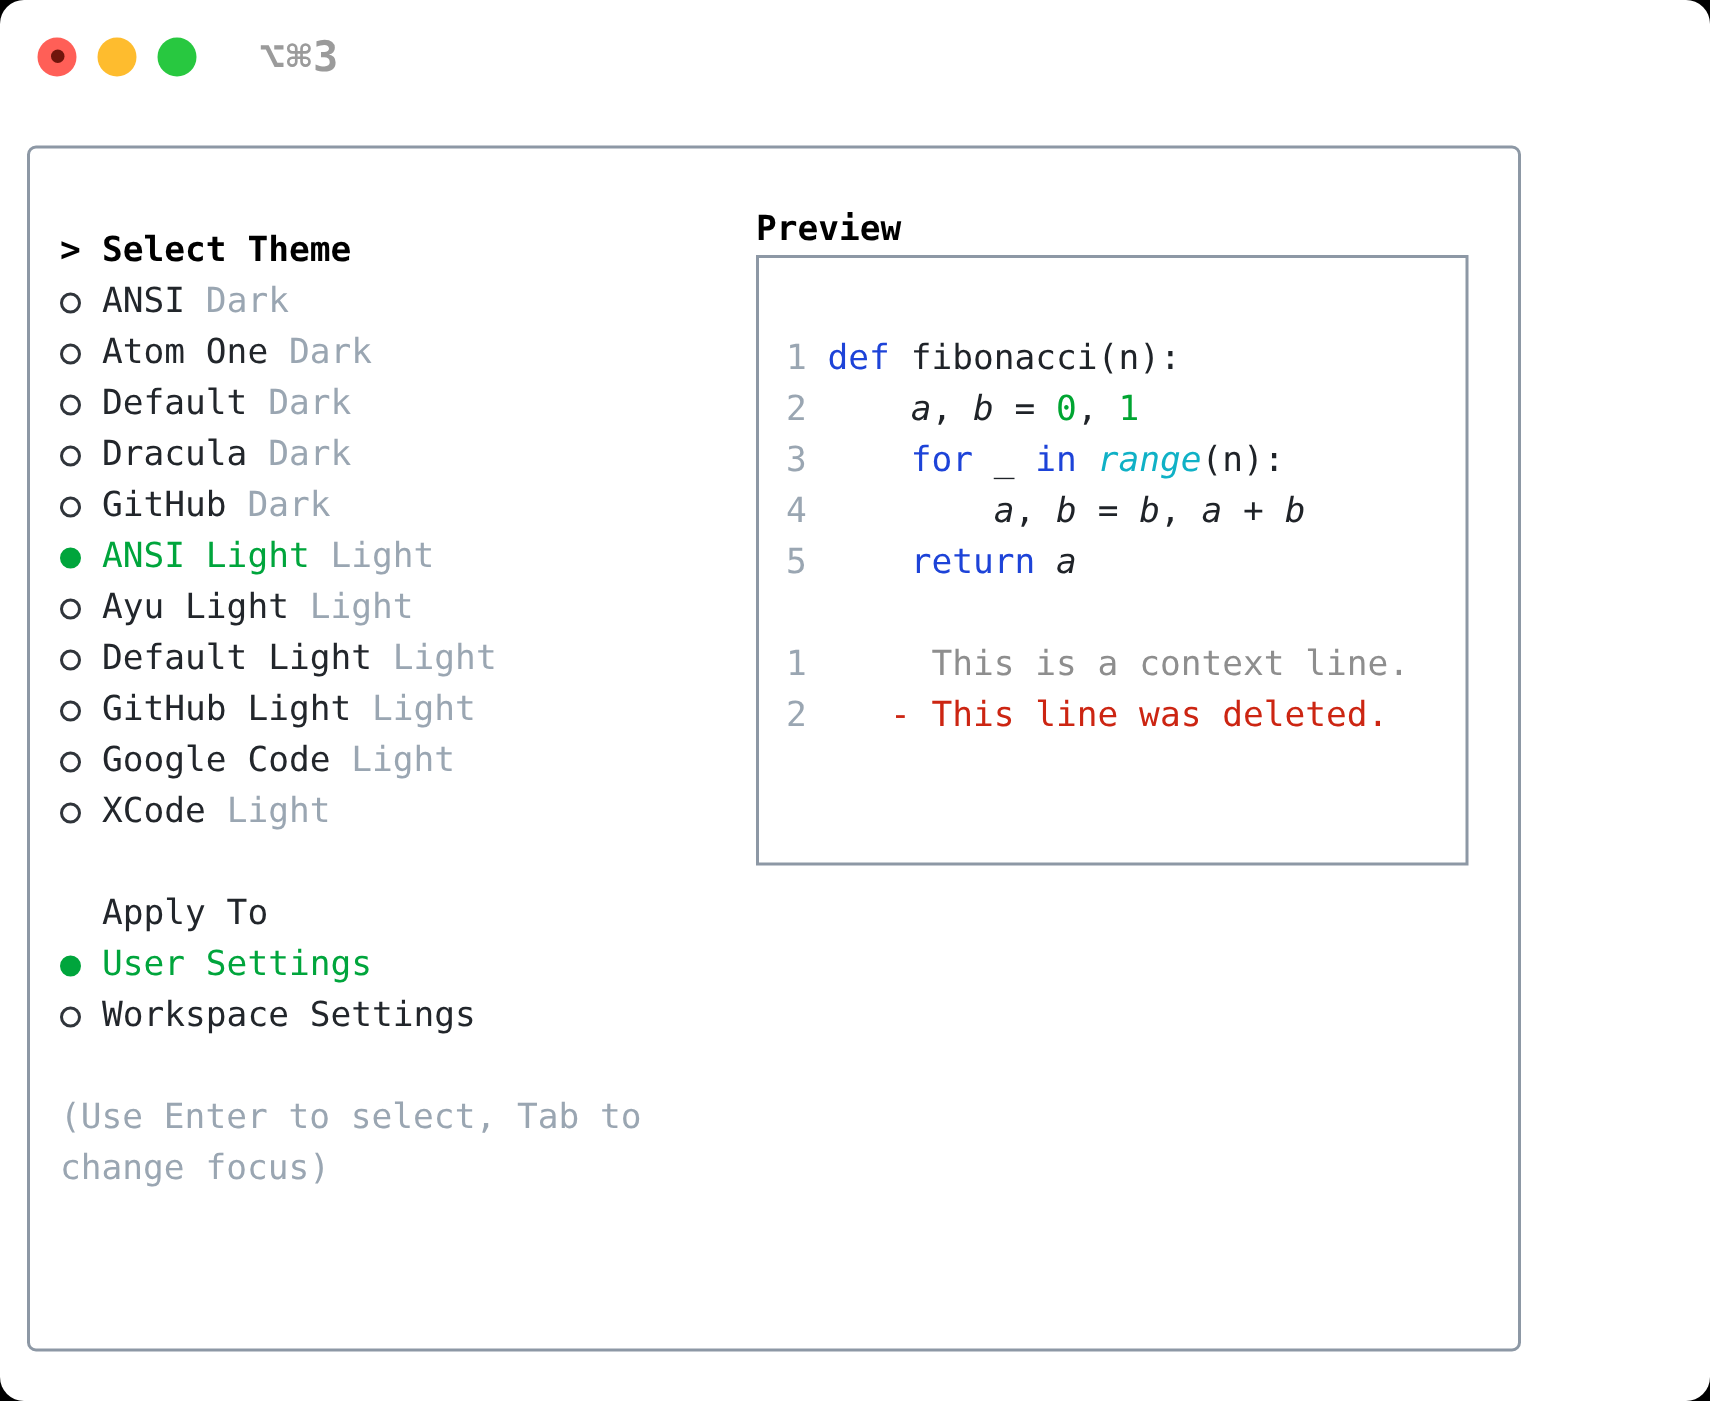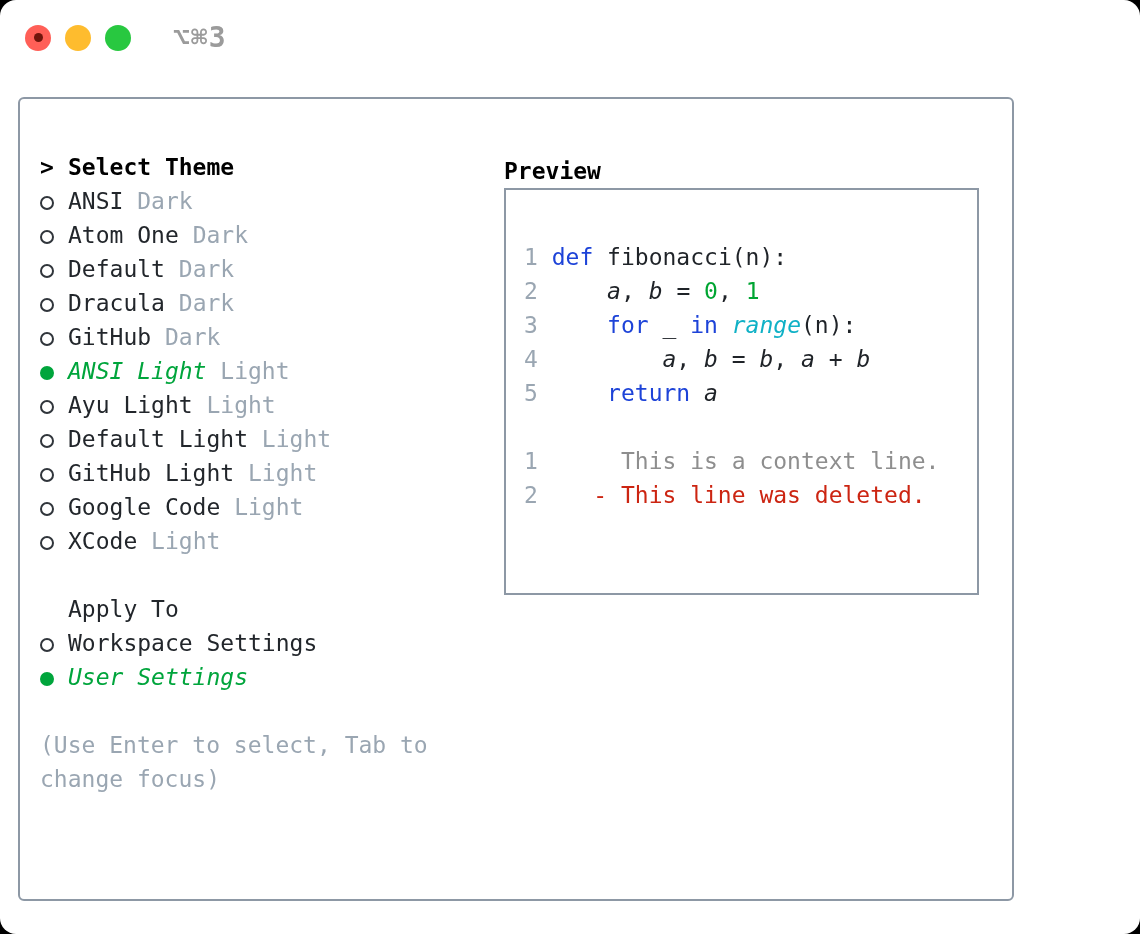--- a/index.html
+++ b/index.html
@@ -32,25 +32,25 @@
   .left-col { position:absolute; left:20px; top:51px; width:430px; }
   .prefix { display:inline-block; width:28px; }
   .arrow { font-weight:bold; color:#000; }
   .hdr { font-weight:bold; color:#000; }
   .circle {
     display:inline-block; width:14px; height:14px; border-radius:50%;
     border:2.5px solid #30353b; vertical-align:-1px;
   }
   .circle.sel { background:#00a53c; border-color:#00a53c; }
   .item-name { color:#22262b; }
-  .item-name.sel { color:#00a53c;font-style:italic; }
+  .item-name.sel { color:#00a53c; }
   .variant { color:#9aa6b2; }
   .hint { color:#9aa6b2; font-size:23px; line-height:34px; white-space:normal; }
   
-  .right-col { position:absolute; left:484px; top:55px; }
+  .right-col { position:absolute; left:484px; top:37px; }
   .preview-box {
     width:475px; height:407px;
     border:2px solid #8d98a5; background:#fff;
     padding:50px 0 0 18px; overflow:hidden;
   }
   .code-line { white-space:pre; line-height:34px; font-size:23px; }
   .ln  { color:#9aa6b2; }
   .p   { color:#1f2328; }
   .kw  { color:#1d43d8; }
   .bi  { color:#10b1c6; font-style:italic; }
@@ -91,22 +91,22 @@
           <div class="line"><span class="prefix"><span class="circle"></span></span><span class="item-name">GitHub Light</span><span class="variant"> Light</span></div>
           <div class="line"><span class="prefix"><span class="circle"></span></span><span class="item-name">Google Code</span><span class="variant"> Light</span></div>
           <div class="line"><span class="prefix"><span class="circle"></span></span><span class="item-name">XCode</span><span class="variant"> Light</span></div>
         </div>
 
       <div class="line blank"></div>
 
       <div class="line"><span class="prefix"></span><span>Apply To</span></div>
 
       <div id="apply-list">
+          <div class="line"><span class="prefix"><span class="circle sel"></span></span><span class="item-name sel">User Settings</span></div>
           <div class="line"><span class="prefix"><span class="circle"></span></span><span class="item-name">Workspace Settings</span></div>
-          <div class="line"><span class="prefix"><span class="circle sel"></span></span><span class="item-name sel">User Settings</span></div>
         </div>
 
       <div class="line blank"></div>
 
       <div class="hint">(Use Enter to select, Tab to change focus)</div>
     </div>
 
     <div class="right-col">
       <div class="line hdr">Preview</div>
       <div class="preview-box">

